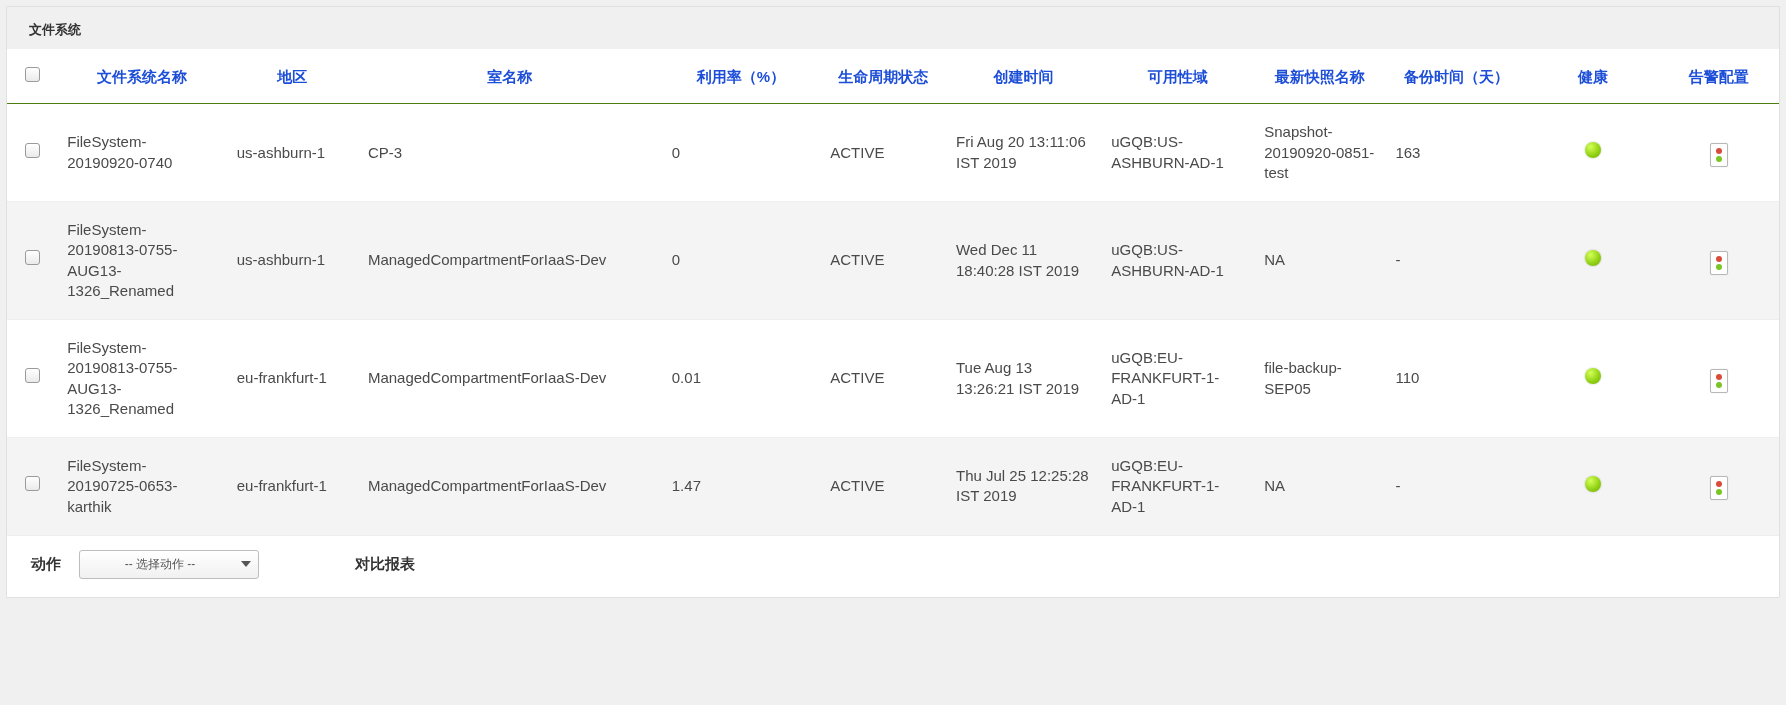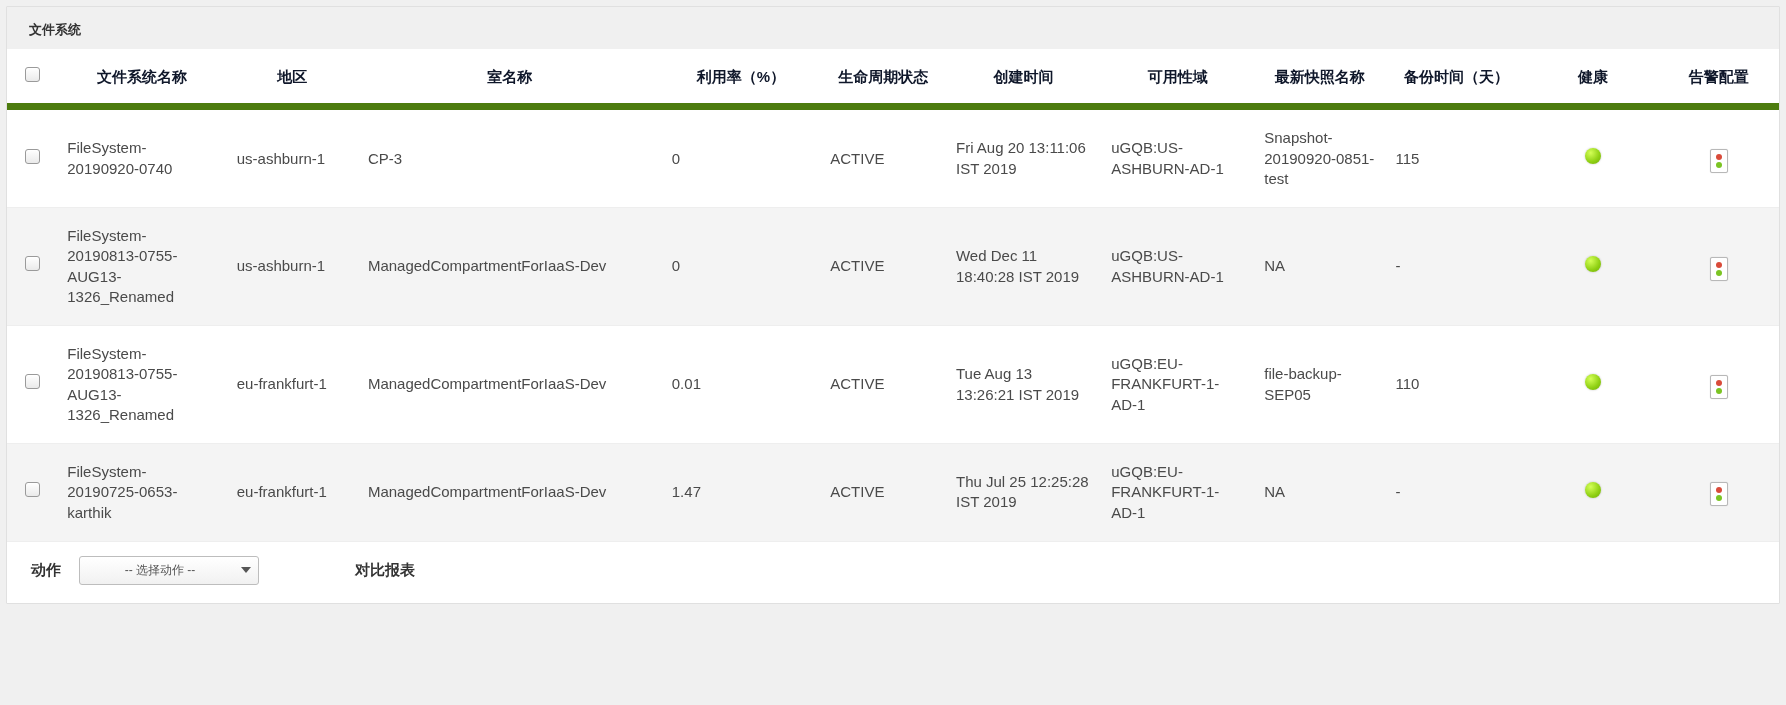--- a/index.html
+++ b/index.html
@@ -26,25 +26,25 @@
     background: #f0f0f0;
   }
   table {
     width: 100%;
     border-collapse: collapse;
     table-layout: fixed;
   }
   thead th {
     font-weight: 600;
     font-size: 15px;
-    color: #0f172a;
+    color: #1d4ed8;
     padding: 18px 10px 16px 10px;
     text-align: left;
     vertical-align: middle;
-    border-bottom: 7px solid #4d7c0f;
+    border-bottom: 1px solid #4d7c0f;
     background: #fff;
     white-space: normal;
     word-break: break-word;
     line-height: 1.35;
   }
   thead th.center { text-align: center; }
   tbody td {
     font-size: 15px;
     color: #4a4a4a;
     padding: 18px 10px;
@@ -189,21 +189,21 @@
         <tr>
           <td class="center"><span class="cb"></span></td>
           <td>FileSystem-20190920-0740</td>
           <td>us-ashburn-1</td>
           <td>CP-3</td>
           <td class="util">0</td>
           <td>ACTIVE</td>
           <td>Fri Aug 20 13:11:06 IST 2019</td>
           <td>uGQB:US-ASHBURN-AD-1</td>
           <td>Snapshot-20190920-0851-test</td>
-          <td>115</td>
+          <td>163</td>
           <td class="center"><span class="health-dot"></span></td>
           <td class="center"><span class="traffic">
               <span class="dot red"></span>
               <span class="dot green"></span>
             </span></td>
         </tr>
         <tr>
           <td class="center"><span class="cb"></span></td>
           <td>FileSystem-20190813-0755-AUG13-1326_Renamed</td>
           <td>us-ashburn-1</td>

